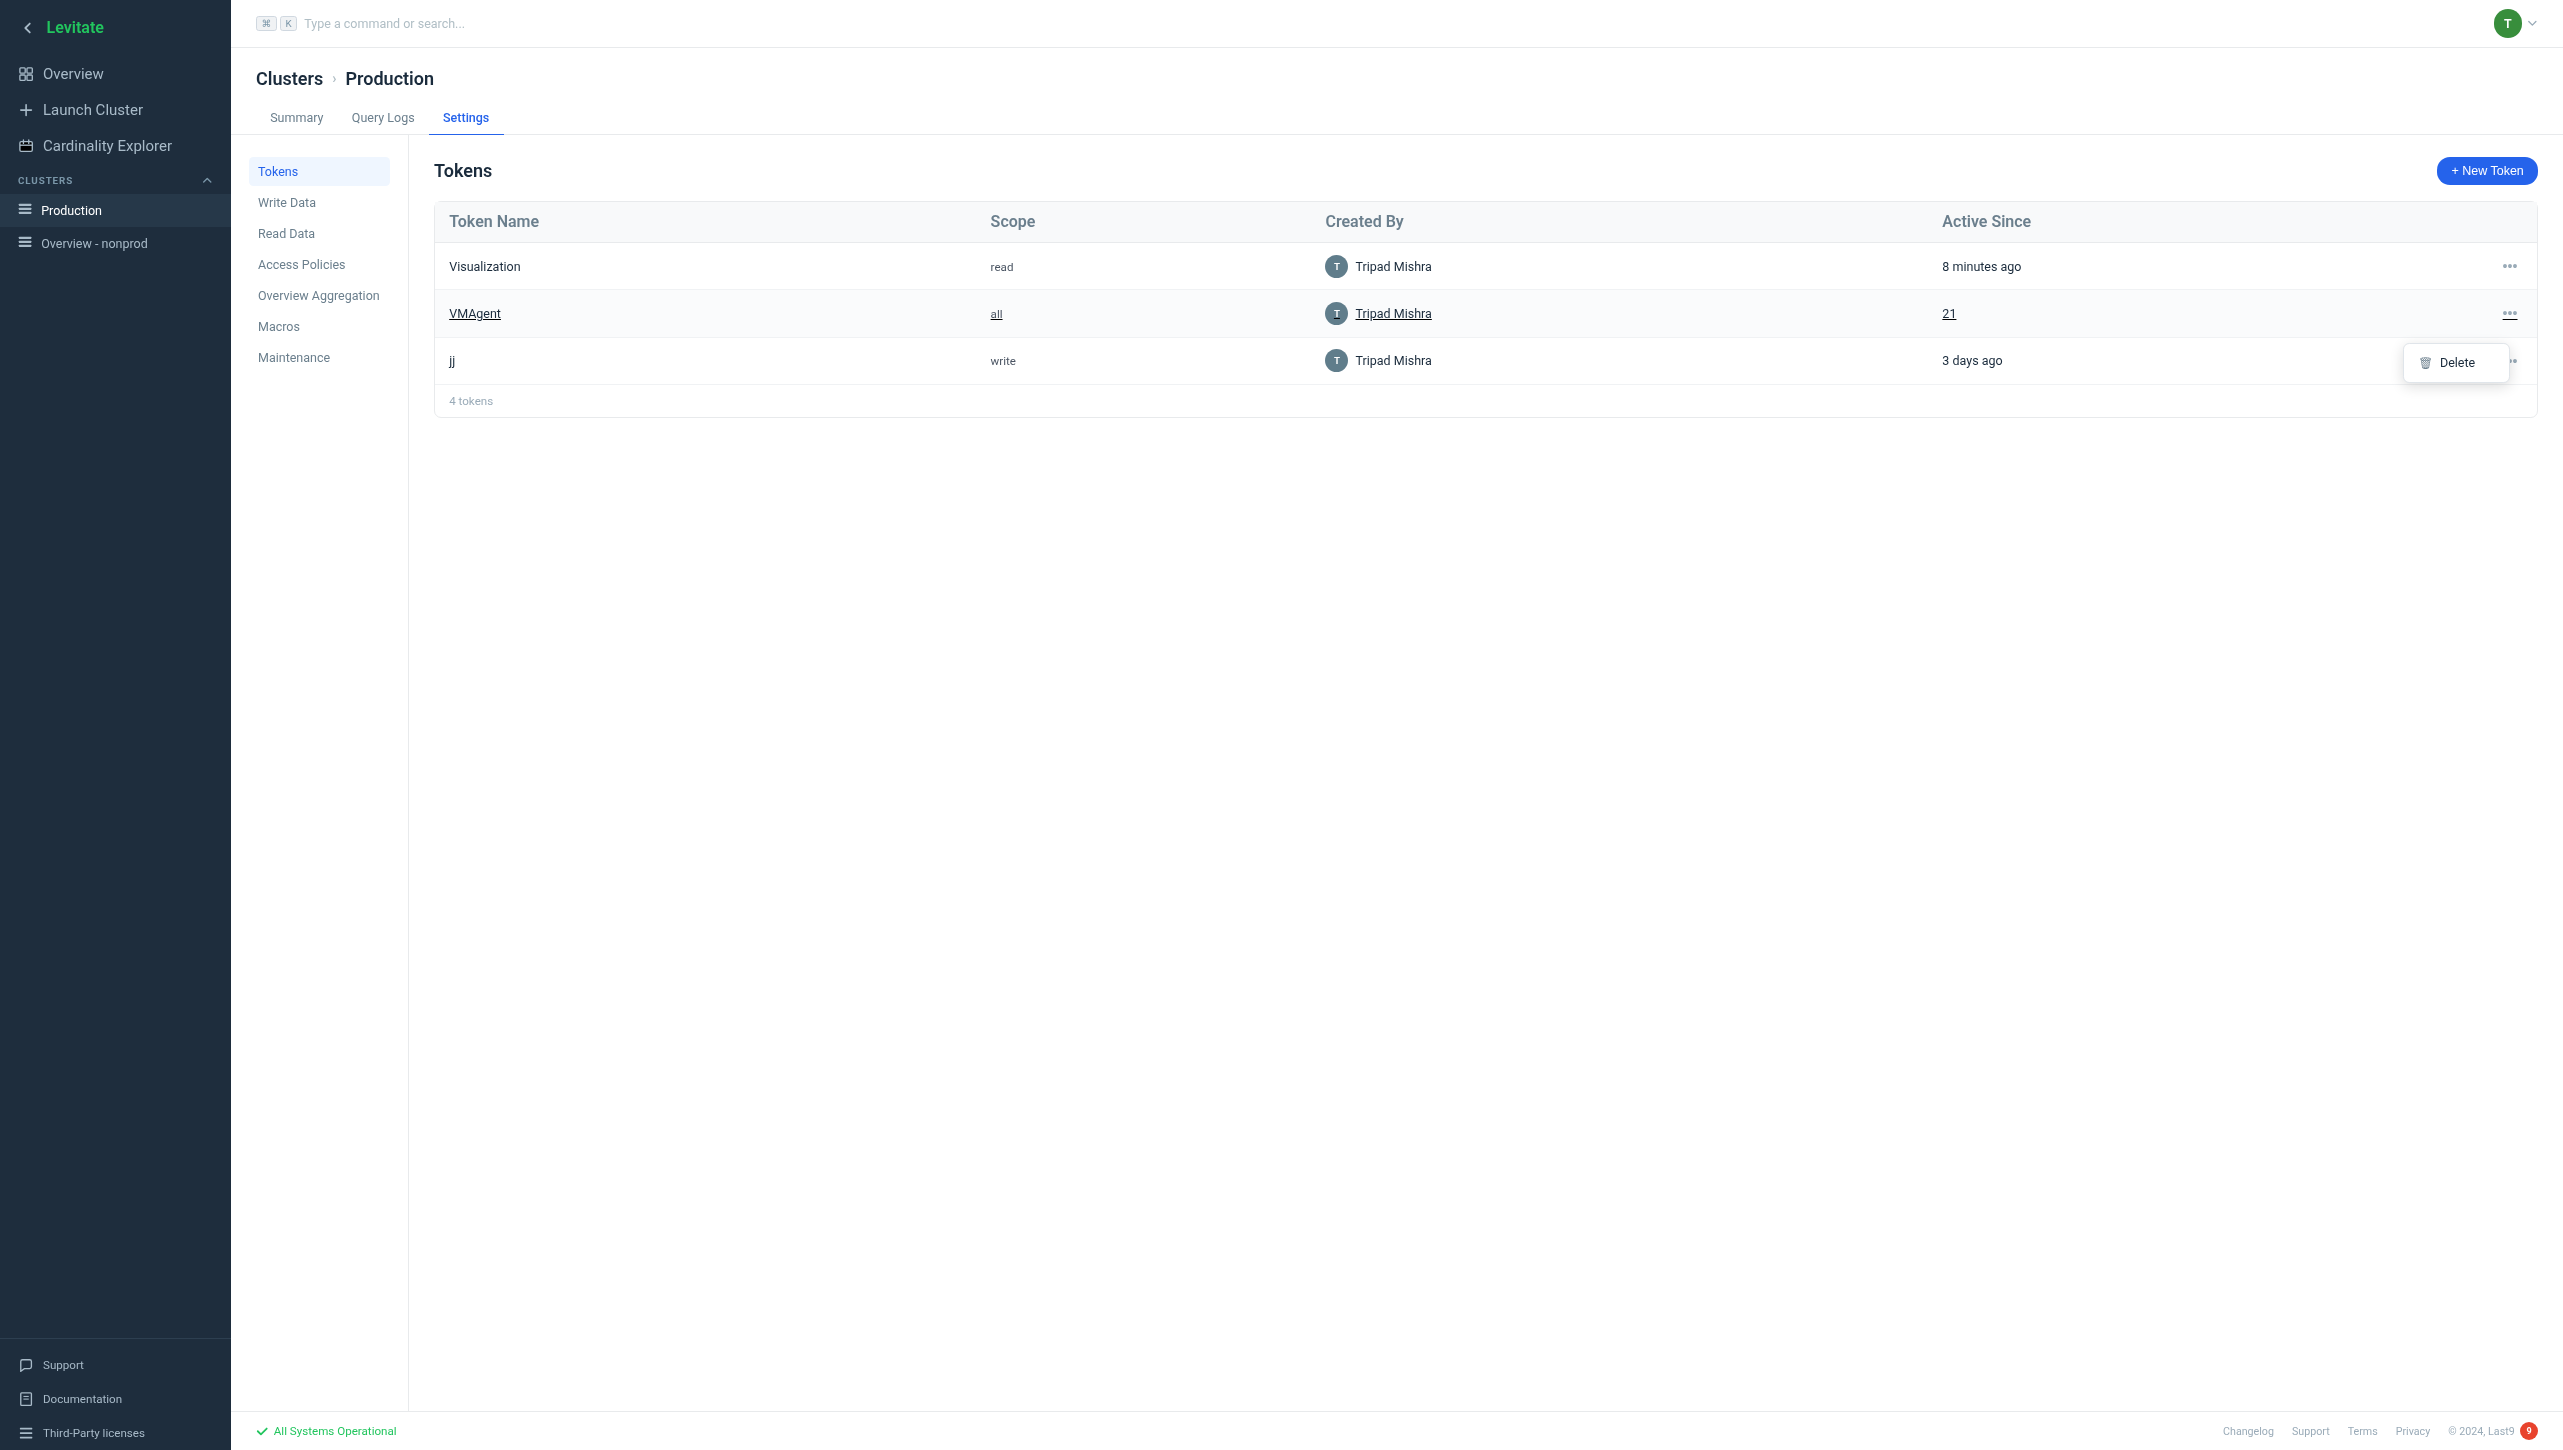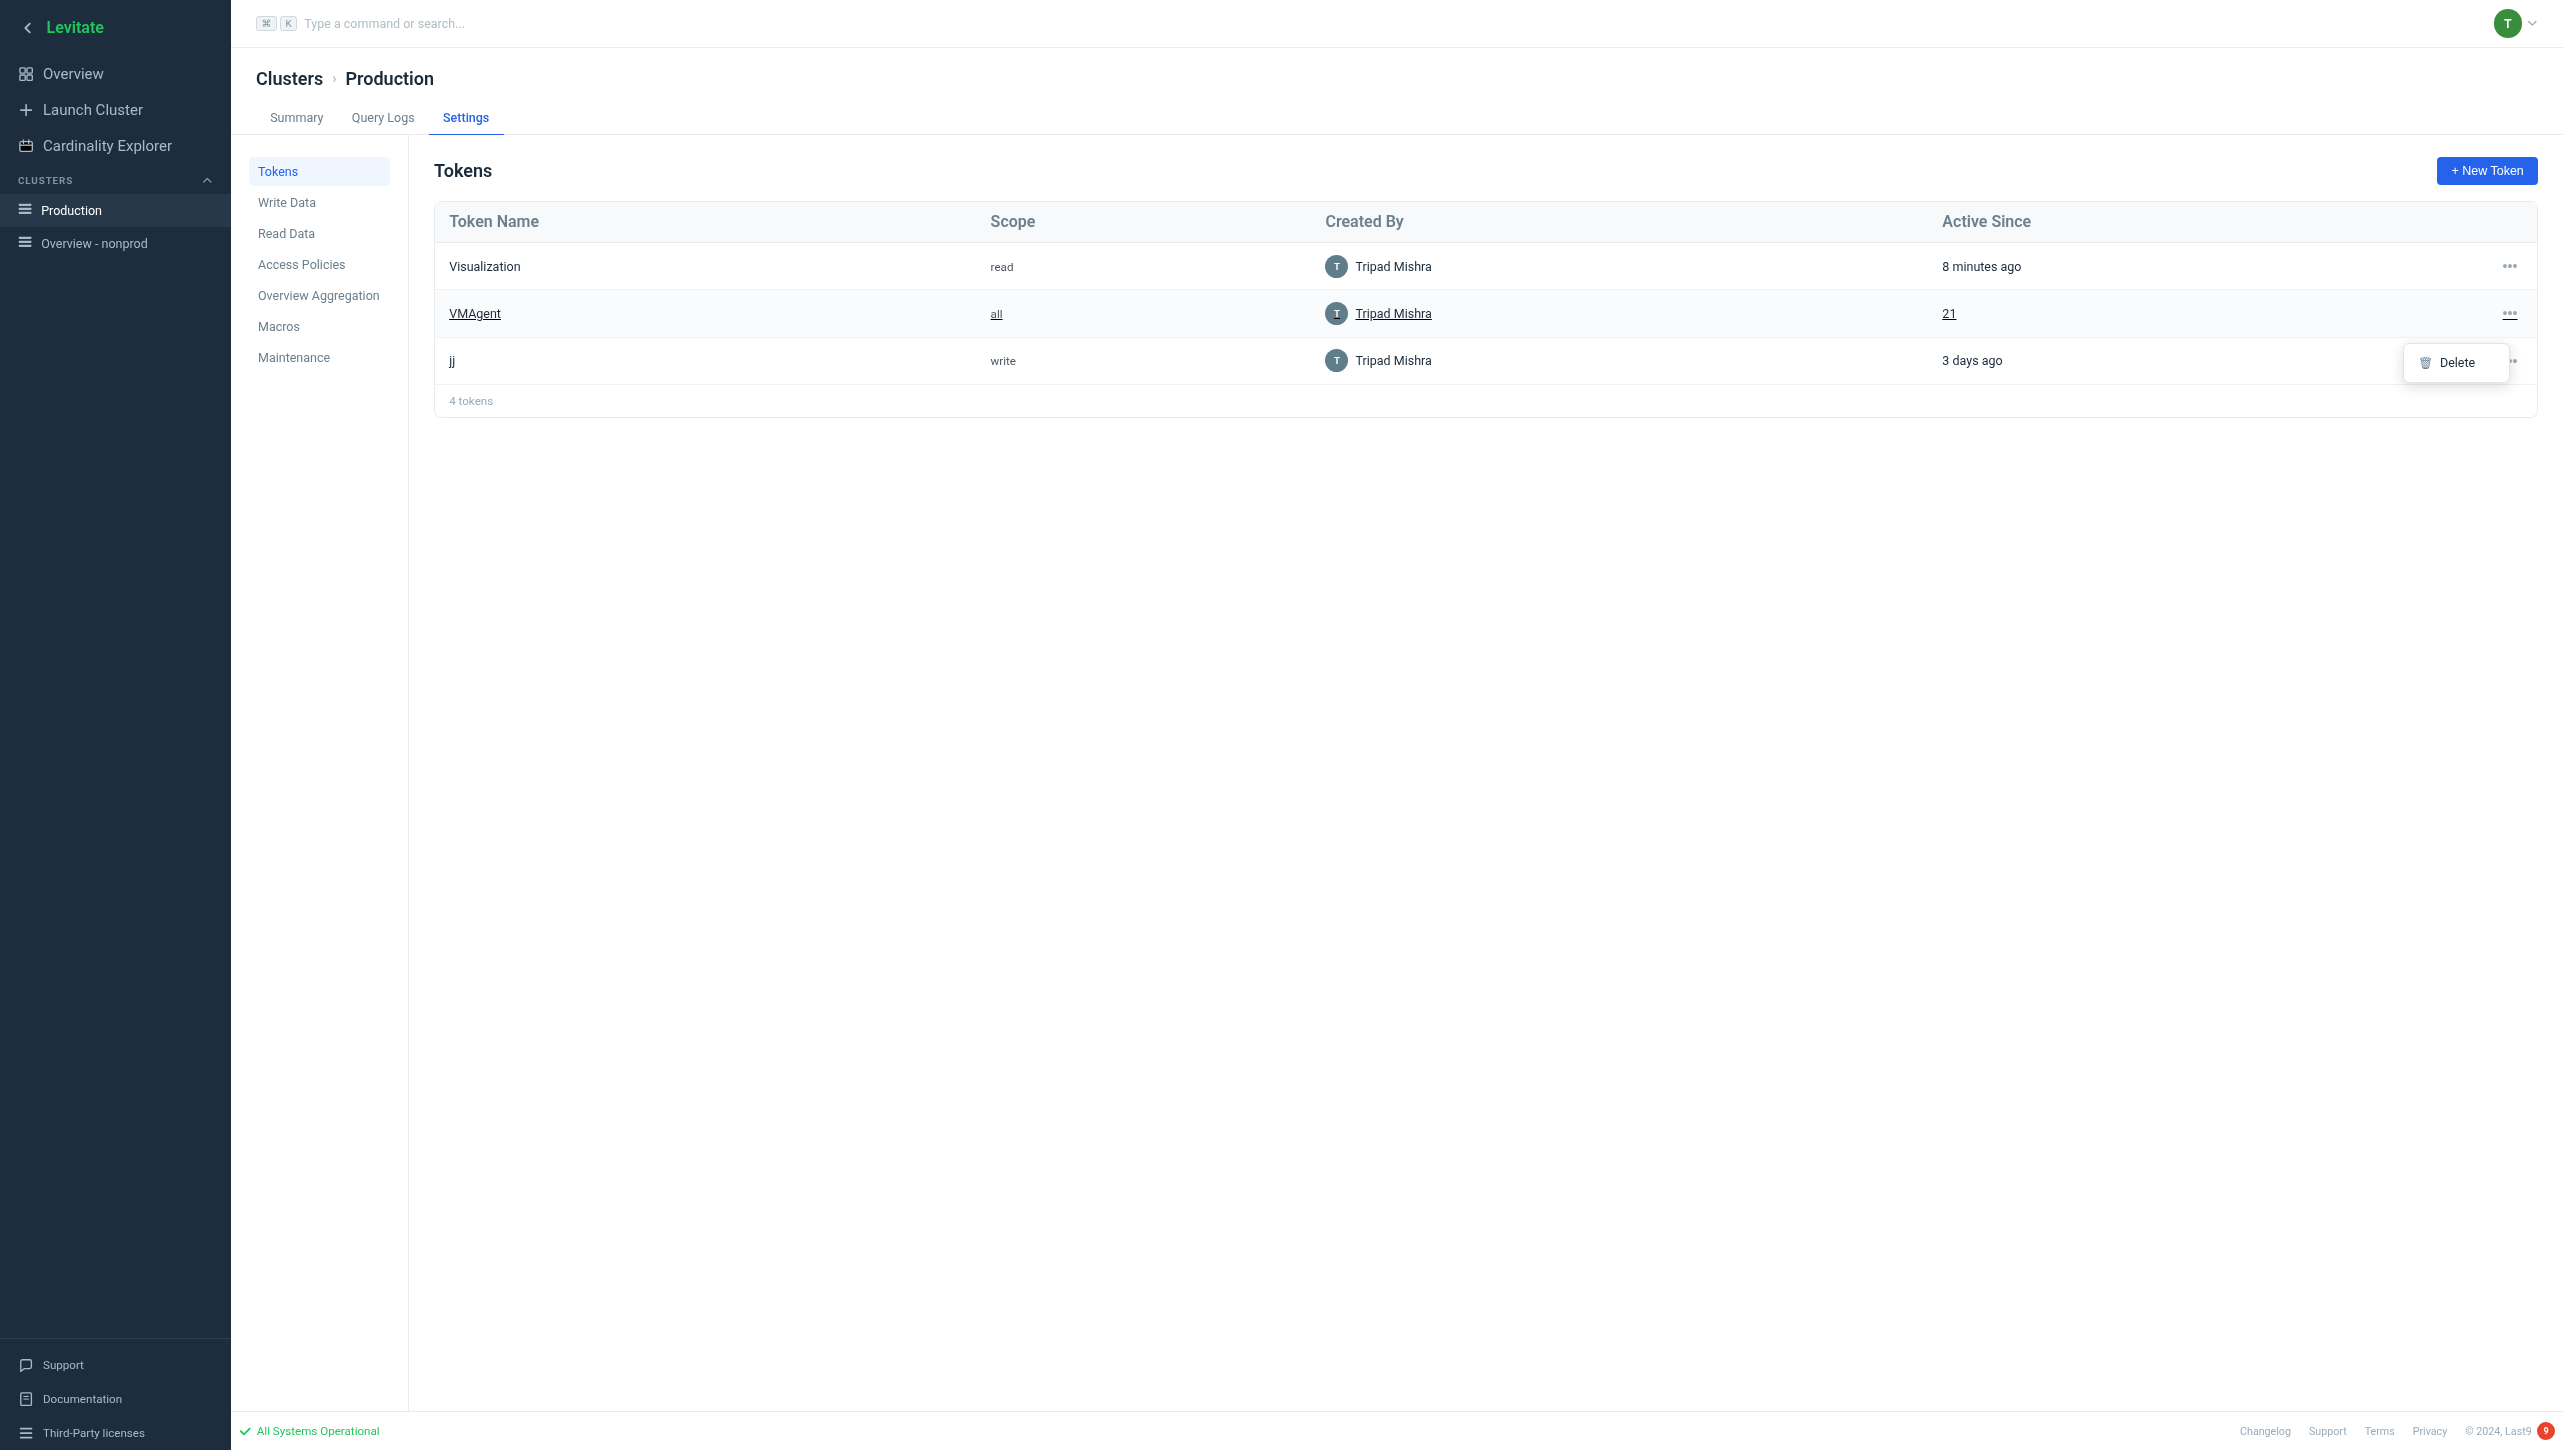--- a/index.html
+++ b/index.html
@@ -232,21 +232,21 @@
       font-weight: 600;
       color: #1a2b3c;
     }
     #new-token-btn {
       display: flex;
       align-items: center;
       gap: 5.3px;
       background: #2563eb;
       color: #fff;
       border: none;
-      border-radius: 4px;
+      border-radius: 13px;
       padding: 7.1px 14.2px;
       font-size: 12.5px;
       cursor: pointer;
       font-weight: 500;
     }
     .token-avatar {
       width: 23px;
       height: 23px;
       border-radius: 50%;
       background: #607d8b;
@@ -288,21 +288,21 @@
       padding: 9px 14.2px;
     }
 
     
     #footer {
       height: 39px;
       border-top: 0.9px solid #e8eaec;
       display: flex;
       align-items: center;
       justify-content: space-between;
-      padding: 0 8px;
+      padding: 0 25px;
       background: #fff;
       font-size: 10.7px;
       color: #9aabb8;
       flex-shrink: 0;
     }
     #footer-status {
       display: flex;
       align-items: center;
       gap: 5.3px;
       color: #22c55e;

